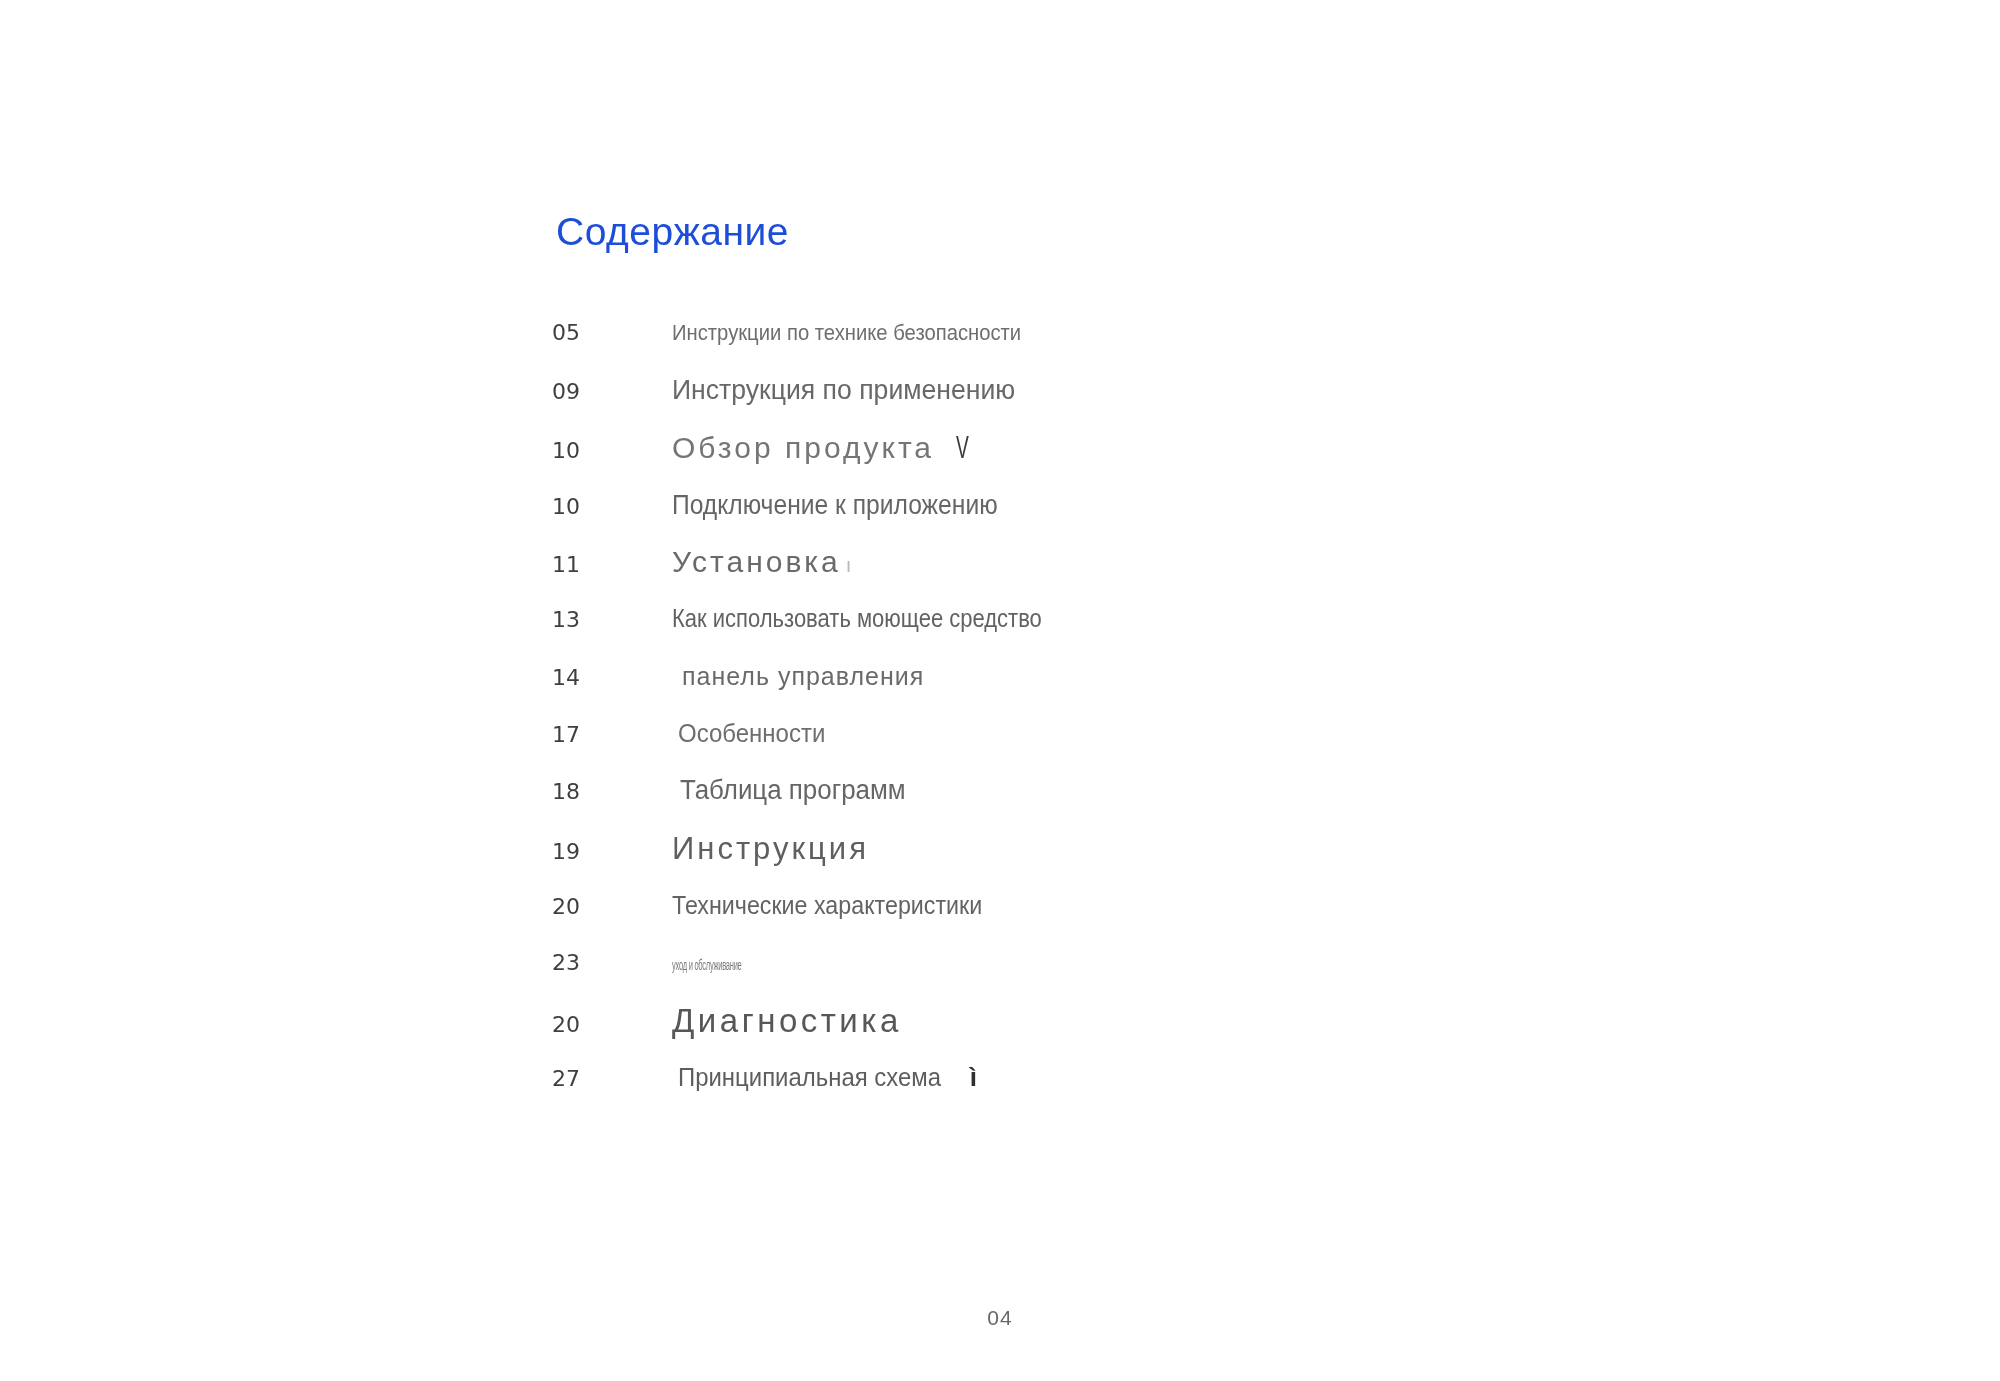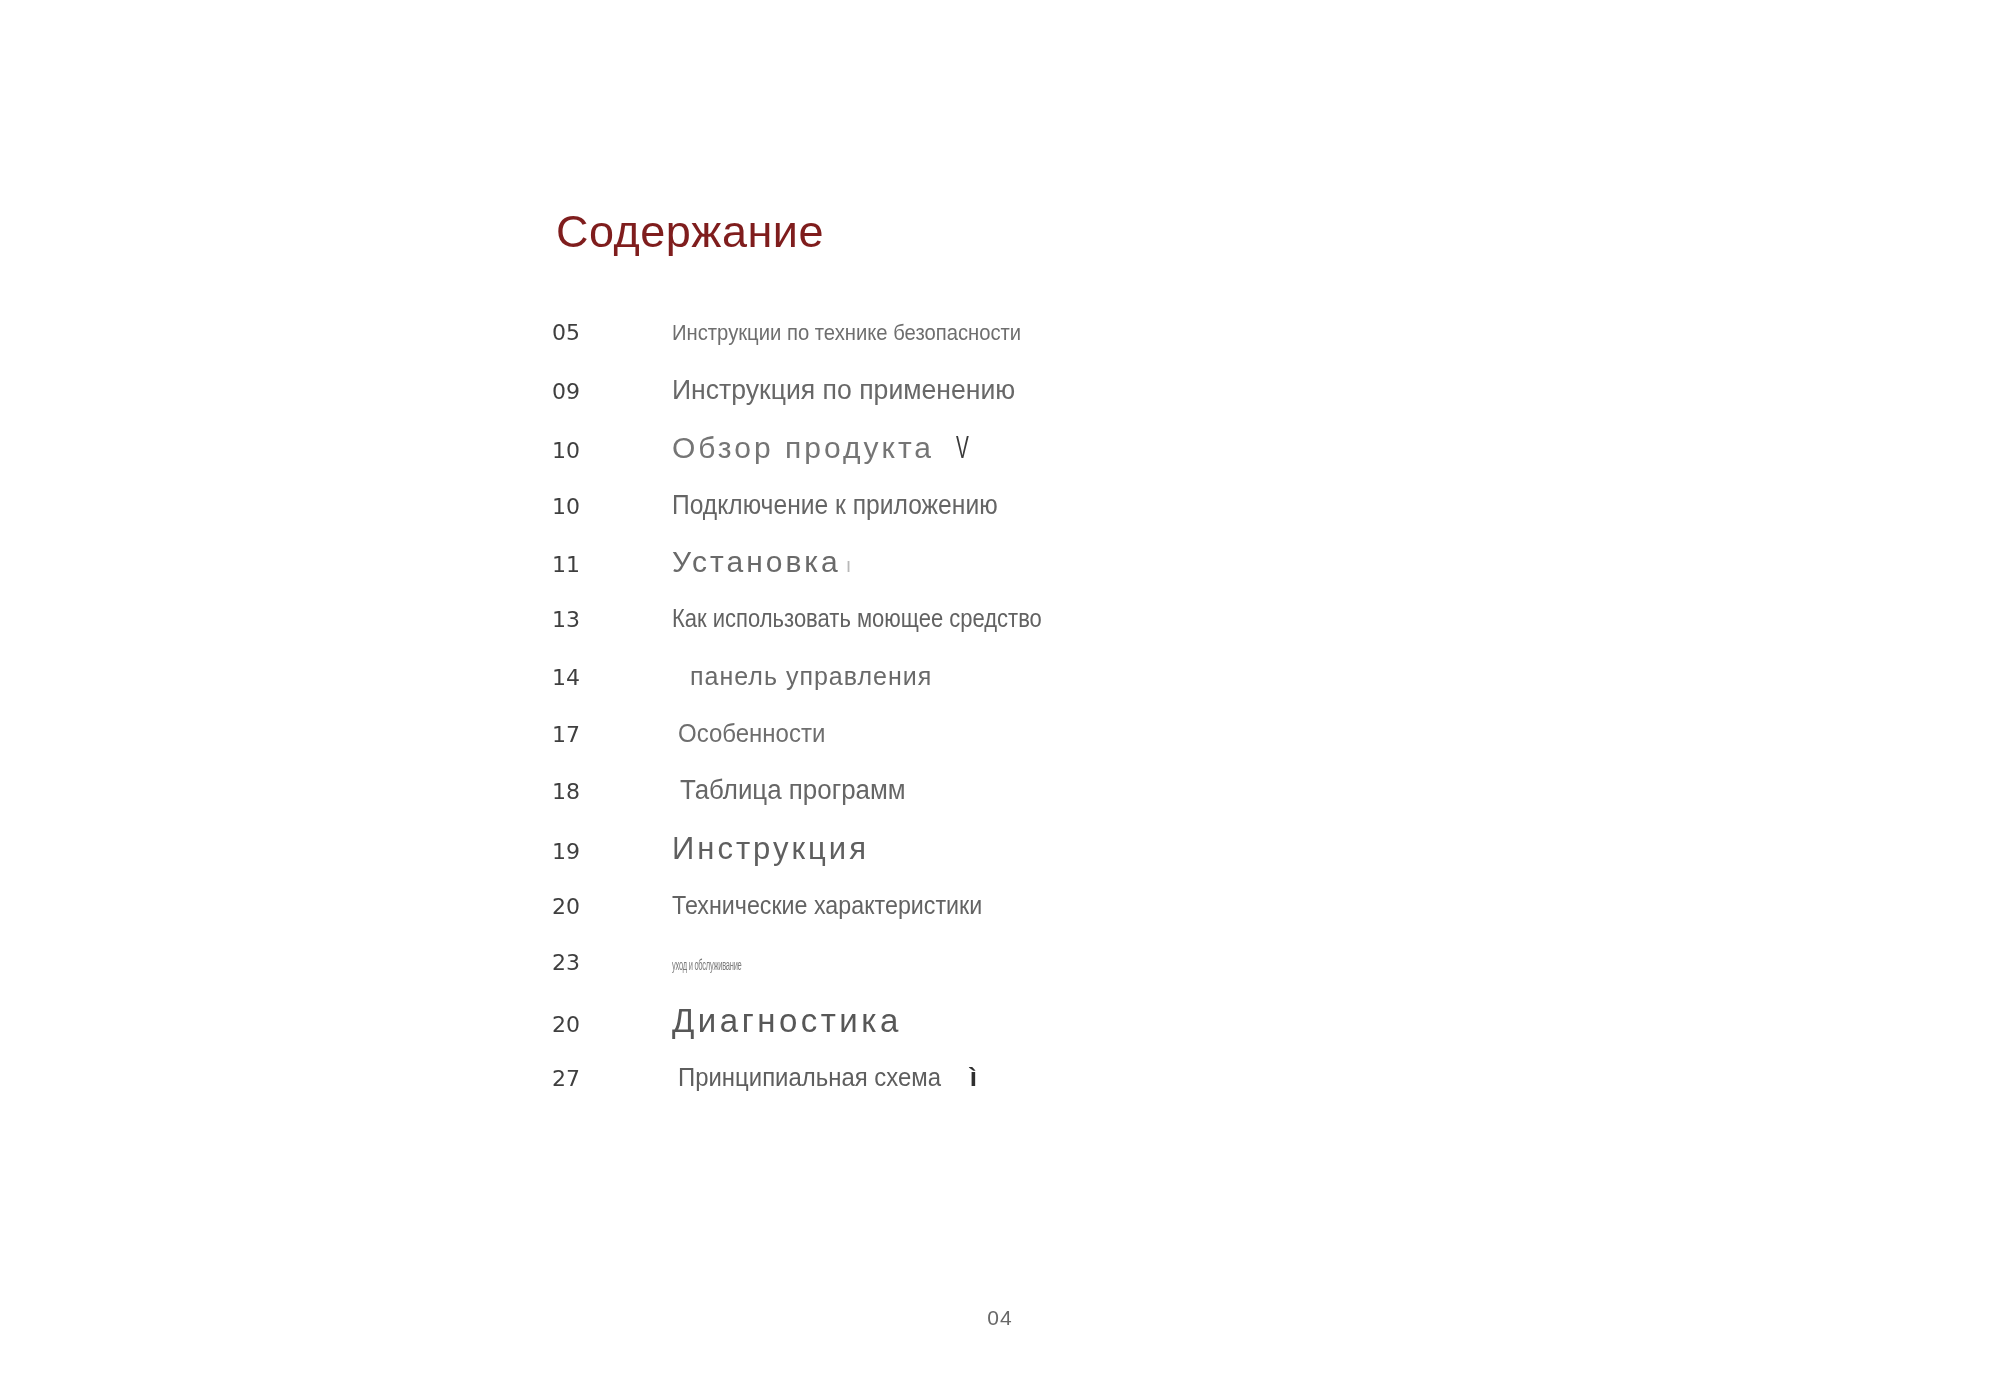--- a/index.html
+++ b/index.html
@@ -16,23 +16,23 @@
   }
   .page {
     position: absolute;
     inset: 0;
     background: #ffffff;
   }
   .toc-title {
     position: absolute;
     left: 556px;
     top: 210px;
-    font-size: 45px;
+    font-size: 39px;
     line-height: 44px;
-    color: #7f1d1d;
+    color: #1d4ed8;
     font-weight: 400;
     letter-spacing: 0.5px;
   }
   .toc {
     position: absolute;
     left: 552px;
     top: 304px;
   }
   .row {
     height: 57.3px;
@@ -58,21 +58,21 @@
   
   .r1  { font-size: 22px; transform: scaleX(0.92); color: #6e6e6e; }
   .r2  { font-size: 28px; transform: scaleX(0.95); color: #686868; }
   .r3  { font-size: 30px; letter-spacing: 3px; color: #757575; }
   .sfx-v { font-size: 31px; margin-left: 22px; transform: scaleX(0.62); color: #3a3a3a; }
   .r4  { font-size: 28px; transform: scaleX(0.88); color: #656565; }
   .r5  { font-size: 32px; letter-spacing: 2px; color: #5d5d5d; }
   .r6  { font-size: 30px; letter-spacing: 3px; color: #6a6a6a; }
   .sfx-tick { font-size: 20px; margin-left: 5px; color: #b8b8b8; }
   .r7  { font-size: 25px; transform: scaleX(0.88); color: #626262; }
-  .r8  { font-size: 25px; letter-spacing: 1px; color: #6a6a6a; margin-left: 18px; }
+  .r8  { font-size: 25px; letter-spacing: 1px; color: #6a6a6a; margin-left: 10px; }
   .r9  { font-size: 25px; transform: scaleX(0.96); color: #6e6e6e; margin-left: 6px; }
   .r10 { font-size: 27px; transform: scaleX(0.96); color: #666666; margin-left: 8px; }
   .r11 { font-size: 31px; letter-spacing: 3px; color: #5f5f5f; }
   .r12 { font-size: 25px; transform: scaleX(0.93); color: #636363; }
   .r13 { font-size: 15px; transform: scaleX(0.5) scaleY(0.95); letter-spacing: -0.5px; color: #7a7a7a; }
   .r14 { font-size: 33px; letter-spacing: 3.5px; color: #575757; text-align: center; }
   .r15 { font-size: 26px; transform: scaleX(0.92); color: #5e5e5e; margin-left: 6px; }
   .sfx-hook { font-size: 26px; margin-left: 6px; color: #2f2f2f; font-weight: 700; }
   .footer-page-number {
     position: absolute;

